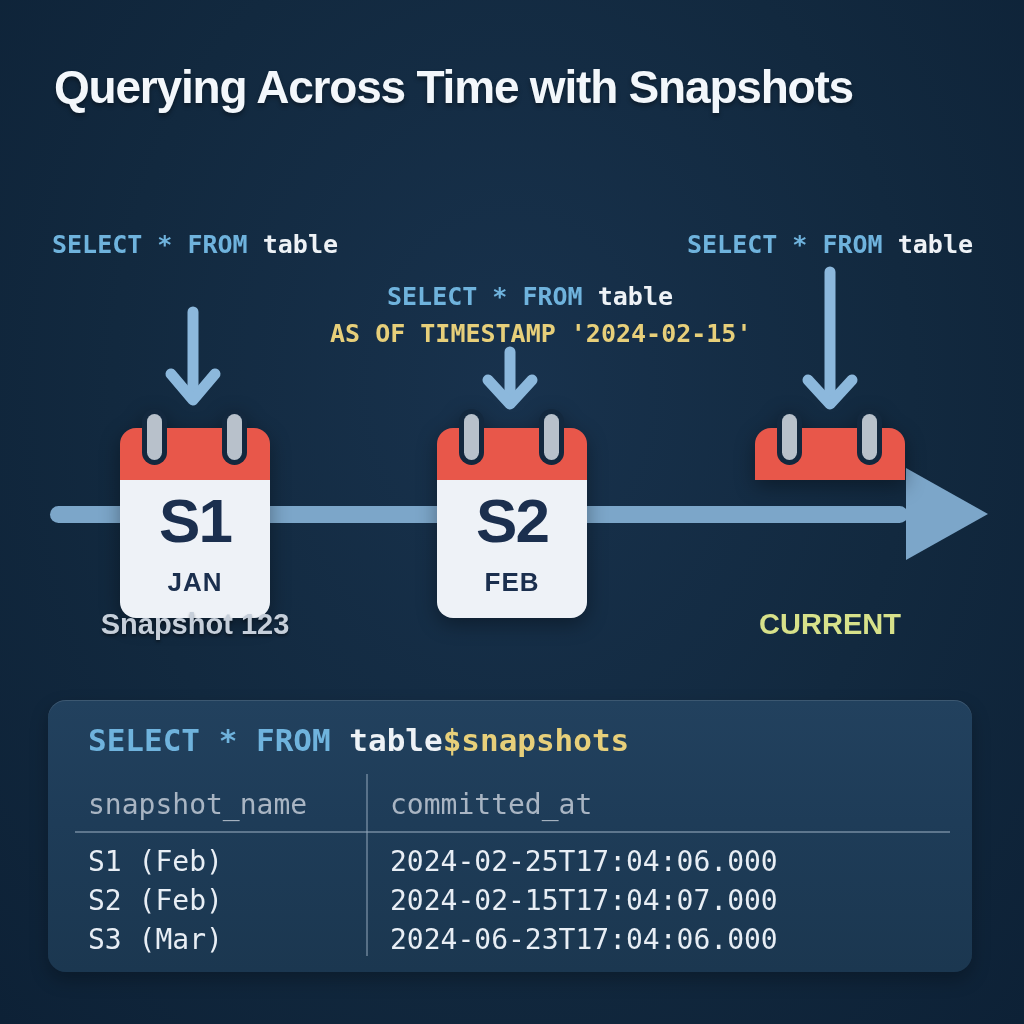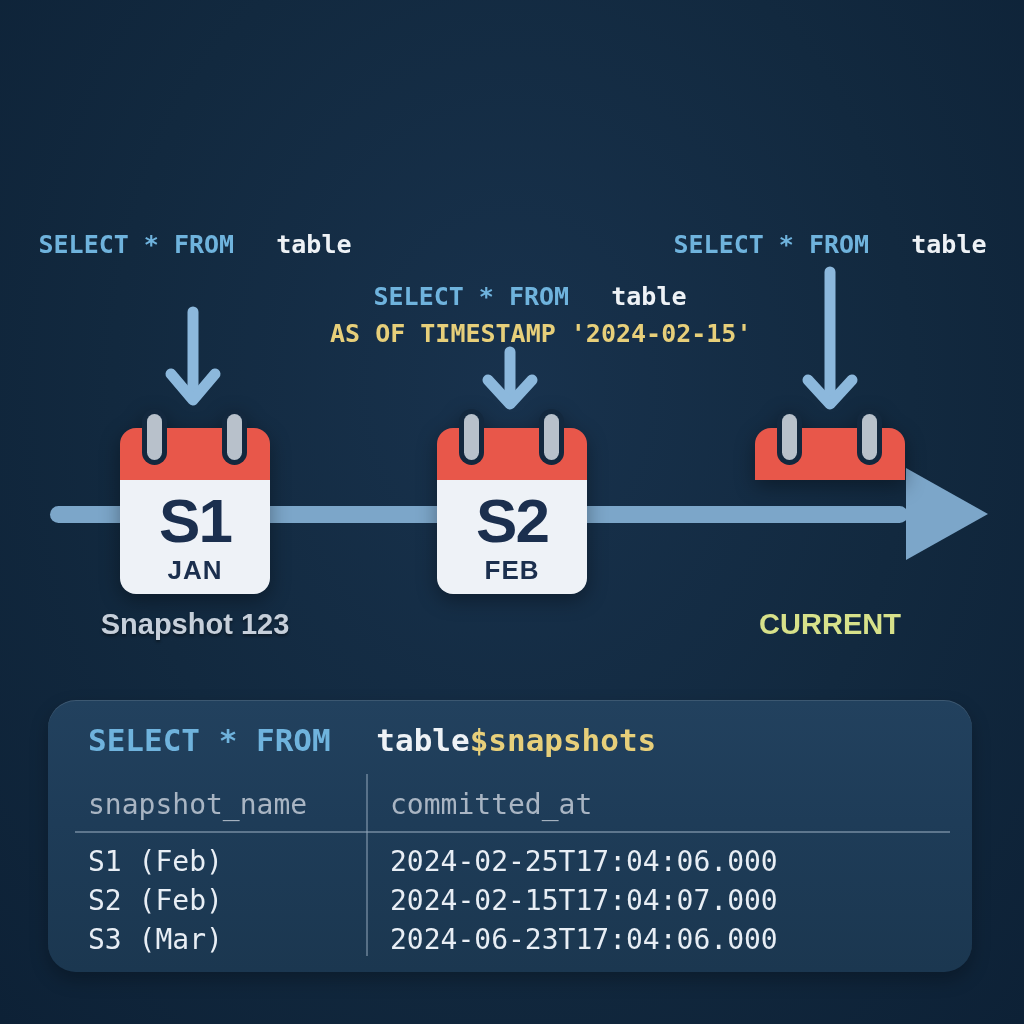--- a/index.html
+++ b/index.html
@@ -19,54 +19,55 @@
   .title{
     position:absolute; left:54px; top:60px; margin:0; width:940px;
     font-size:46px; font-weight:bold; letter-spacing:-1.2px; color:var(--title-text);
     text-shadow:0 3px 4px rgba(0,0,0,.35); white-space:nowrap;
   }
   .query{position:absolute; text-align:center; font-family:"DejaVu Sans Mono","Liberation Mono",monospace;
     font-size:25px; font-weight:bold; line-height:37px; white-space:nowrap;}
   .q1{left:25px;  top:226px; width:340px;}
   .q2{left:330px; top:278px; width:400px;}
   .q3{left:665px; top:226px; width:330px;}
-  .kw{color:var(--sql-keyword);} .ident{color:var(--sql-identifier);margin-left:27px;} .lit{color:var(--sql-literal);}
+  .kw{color:var(--sql-keyword);} .ident{color:var(--sql-identifier);} .lit{color:var(--sql-literal);}
   .overlay{position:absolute; left:0; top:0; pointer-events:none;}
   .cal{position:absolute; top:428px; width:150px; filter:drop-shadow(0 6px 10px rgba(0,0,0,.35));}
   .c1{left:120px;} .c2{left:437px;} .c3{left:755px;}
   .pin{position:absolute; top:-14px; width:15px; height:46px; background:var(--calendar-pin);
     border-radius:8px; box-shadow:0 0 0 5px #13283e; z-index:2;}
   .pin-l{left:27px;} .pin-r{left:107px;}
   .cal-header{height:52px; background:var(--calendar-header); border-radius:16px 16px 0 0;}
-  .cal-body{height:114px; background:var(--calendar-body); border-radius:0 0 16px 16px; text-align:center;}
+  .cal-body{height:138px; background:var(--calendar-body); border-radius:0 0 16px 16px; text-align:center;}
   .cal-id{font-size:62px; font-weight:bold; letter-spacing:-2px; line-height:1; padding-top:10px; color:var(--calendar-text);}
-  .cal-month{font-size:26px; font-weight:bold; letter-spacing:1px; margin-top:3px; color:var(--calendar-text);}
+  .cal-month{font-size:26px; font-weight:bold; letter-spacing:1px; margin-top:15px; color:var(--calendar-text);}
   .caption{position:absolute; top:608px; width:300px; text-align:center; font-weight:bold; font-size:29px; white-space:nowrap;}
   .cap1{left:45px;  color:var(--caption-grey); text-shadow:0 2px 3px rgba(0,0,0,.4);}
   .cap3{left:680px; color:var(--caption-current);}
   .panel{
-    position:absolute; left:48px; top:700px; width:924px; height:272px; border-radius:28px;
+    position:absolute; left:48px; top:700px; width:924px; height:272px; border-radius:18px;
     background:linear-gradient(180deg,#22415e 0%, var(--panel-background) 45%, #1b3750 100%);
     box-shadow:inset 0 1px 0 rgba(255,255,255,.12), 0 8px 18px rgba(0,0,0,.25);
     font-family:"DejaVu Sans Mono","Liberation Mono",monospace;
   }
   .panel-code{position:absolute; left:40px; top:22px; font-size:31px; font-weight:bold; white-space:nowrap;}
   .thead{position:absolute; top:88px; font-size:28px; color:var(--table-header-text); white-space:nowrap;}
   .th1{left:40px;} .th2{left:342px;}
   .col-divider{position:absolute; left:318px; top:74px; width:2px; height:182px; background:rgba(148,168,188,.5);}
   .head-divider{position:absolute; left:27px; right:22px; top:131px; height:2px; background:rgba(148,168,188,.55);}
   .t-row{position:absolute; left:40px; font-size:28px; color:var(--table-row-text); white-space:nowrap;}
   .r1{top:145px;} .r2{top:184px;} .r3{top:223px;}
   .cell1{display:inline-block; width:302px;}
 </style>
 </head>
 <body>
 
 <div class="canvas">
 
+  <h1 class="title">Querying Across Time with Snapshots</h1>
 
   <div class="query q1">
     <div><span class="kw">SELECT * FROM</span> <span class="ident">table</span></div>
   </div>
 
   <div class="query q2">
     <div><span class="kw">SELECT * FROM</span> <span class="ident">table</span></div>
     <div class="lit">AS OF TIMESTAMP '2024-02-15'</div>
   </div>
 

